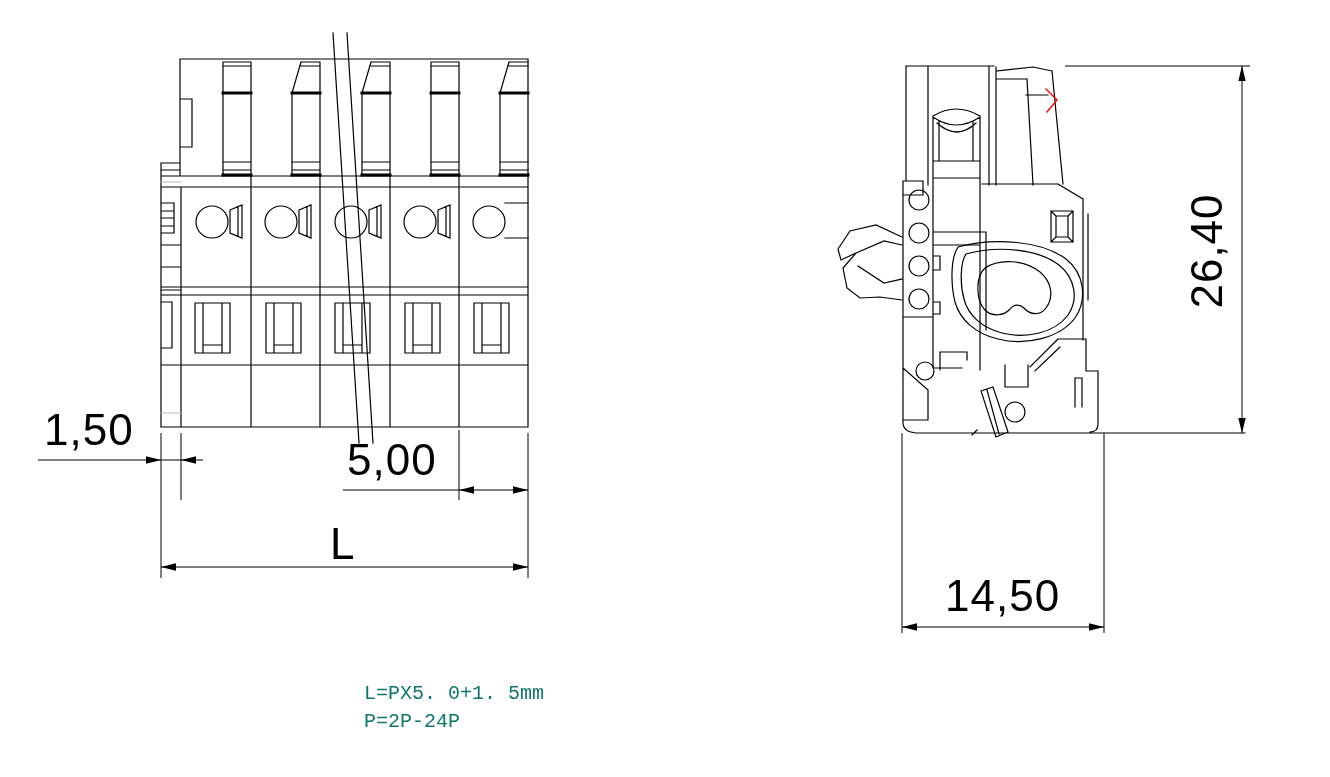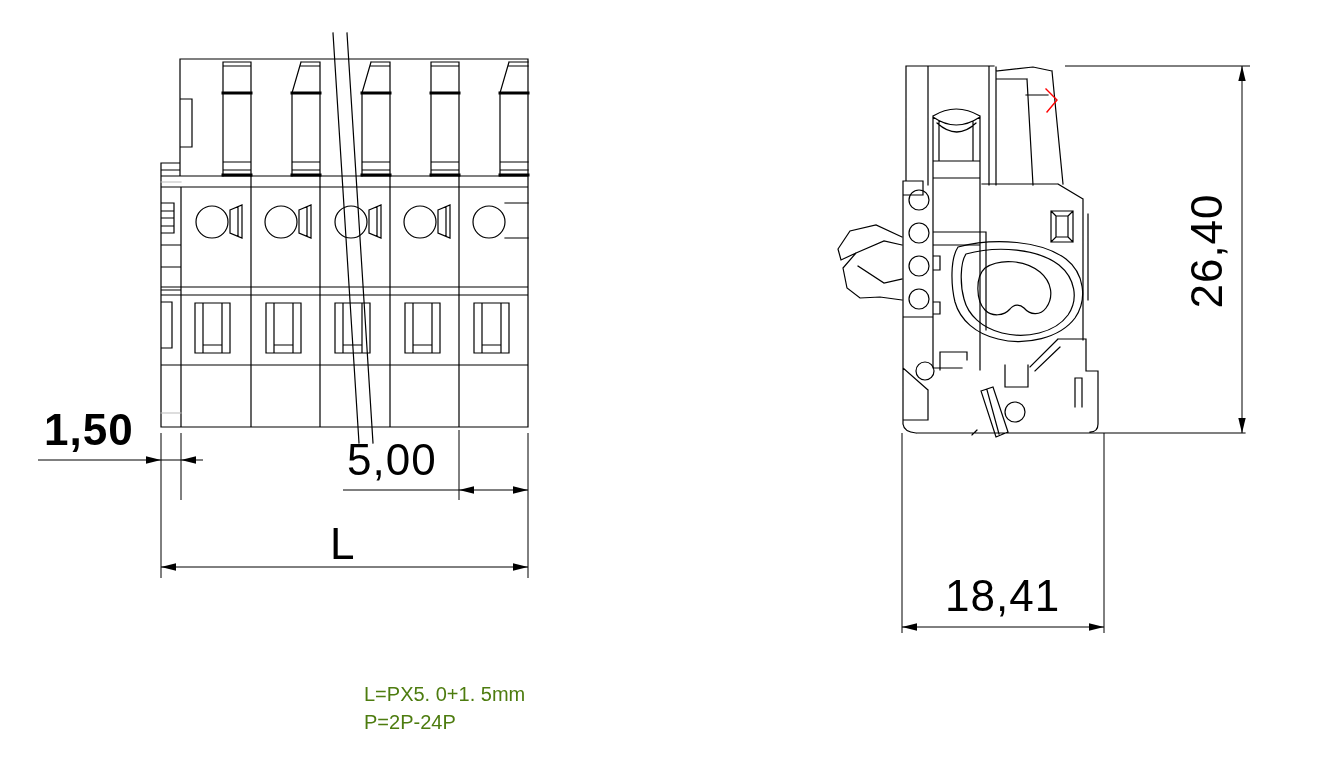--- a/index.html
+++ b/index.html
@@ -4,22 +4,22 @@
 <style>
   html,body{margin:0;padding:0;background:#ffffff;}
   .canvas{position:relative;width:1330px;height:777px;background:#ffffff;overflow:hidden;
           font-family:"Liberation Sans",sans-serif;}
   .canvas svg{position:absolute;left:0;top:0;}
   .dim-text{position:absolute;font-size:44px;line-height:1;color:#000;white-space:nowrap;
             letter-spacing:1px;font-weight:400;}
   .dim-text-rot{position:absolute;font-size:44px;line-height:1;color:#000;white-space:nowrap;
             letter-spacing:1px;font-weight:400;
             transform:translate(-50%,-50%) rotate(-90deg);}
-  .note-text{position:absolute;font-family:Liberation Sans, sans-serif;
-             font-size:20px;line-height:1;color:#4d7c0f;white-space:nowrap;}
+  .note-text{position:absolute;font-family:Liberation Mono, monospace;
+             font-size:20px;line-height:1;color:#0f766e;white-space:nowrap;}
 </style>
 </head>
 <body>
 
 <div class="canvas">
 
 <svg width="1330" height="777" viewBox="0 0 1330 777">
 
   <g stroke="#000" stroke-width="1.2" fill="none" stroke-linecap="square">
     <path d="
@@ -122,27 +122,27 @@
       <polygon points="161,567 176,563.2 176,570.8"></polygon>
       <polygon points="528,567 513,563.2 513,570.8"></polygon>
       <polygon points="1242,66 1238.3,81 1245.7,81"></polygon>
       <polygon points="1242,433 1238.3,418 1245.7,418"></polygon>
       <polygon points="902,627 917,623.2 917,630.8"></polygon>
       <polygon points="1104,627 1089,623.2 1089,630.8"></polygon>
     </g>
   </g>
 </svg>
 
-<div class="dim-text" style="left:44px;top:408px;font-weight:bold;">1,50</div>
+<div class="dim-text" style="left:44px;top:408px;">1,50</div>
 
 <div class="dim-text" style="left:347px;top:438px;text-align:right;">5,00</div>
 
 <div class="dim-text" style="left:330px;top:522px;">L</div>
 
 <div class="dim-text-rot" style="left:1207px;top:251px;">26,40</div>
 
-<div class="dim-text" style="left:945px;top:574px;">18,41</div>
+<div class="dim-text" style="left:945px;top:574px;">14,50</div>
 
 <div class="note-text" style="left:364px;top:684px;">L=PX5. 0+1. 5mm</div>
 
 <div class="note-text" style="left:364px;top:712px;">P=2P-24P</div>
 
 </div>
 
 </body></html>

